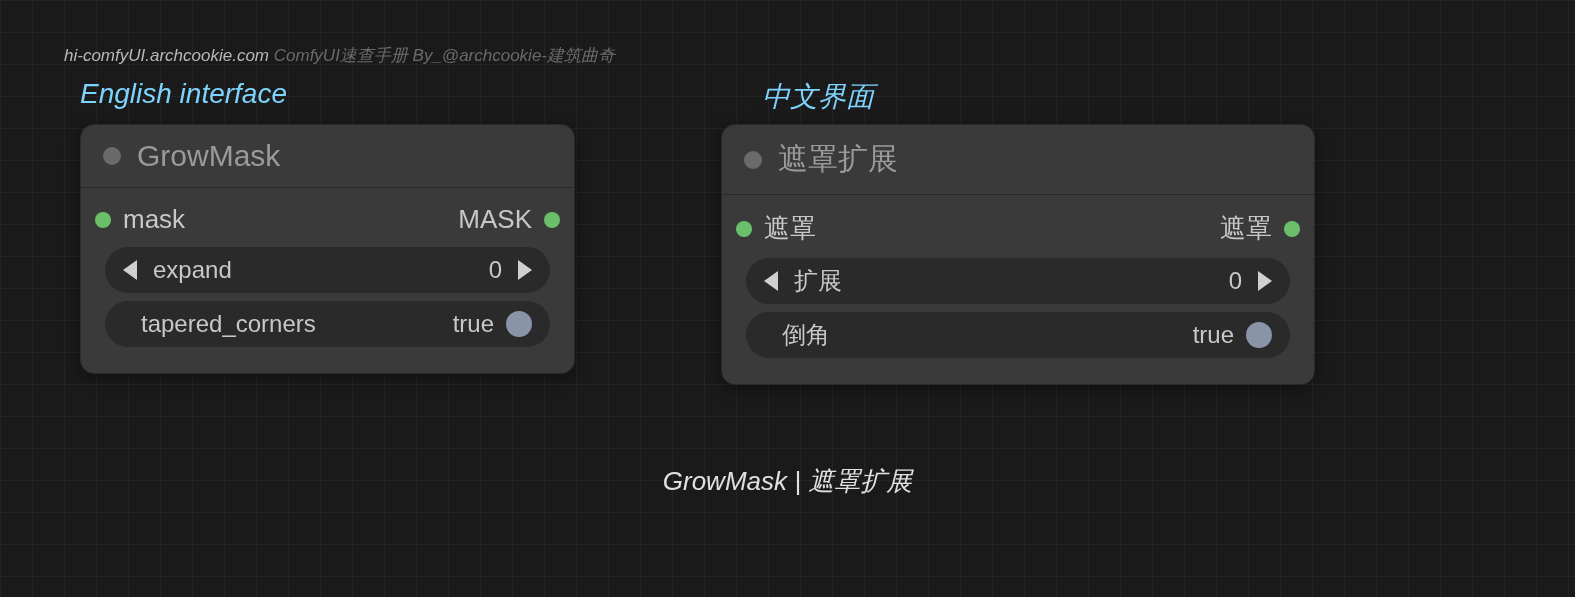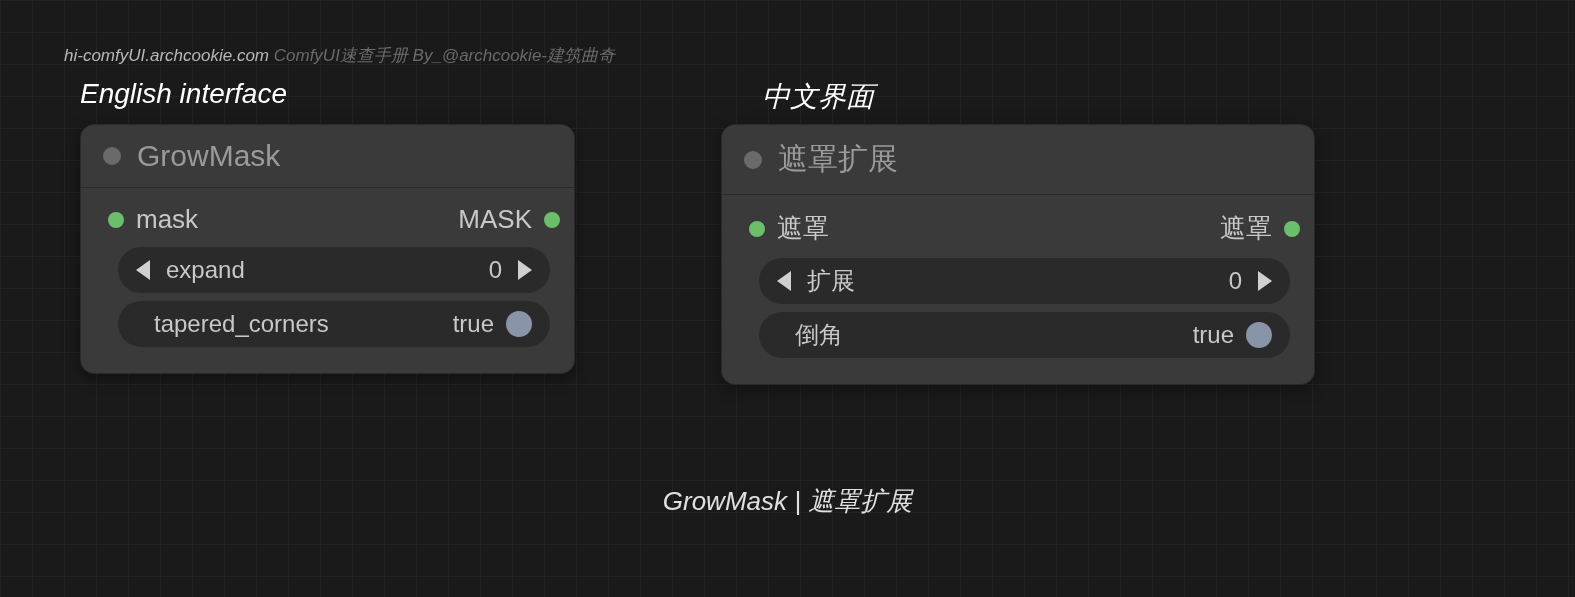--- a/index.html
+++ b/index.html
@@ -28,21 +28,21 @@
     font-style: italic;
     font-size: 17px;
     color: #b8b8b8;
   }
   .attribution .dim { color: #6a6a6a; }
 
   .heading {
     position: absolute;
     font-style: italic;
     font-weight: 500;
-    color: #ffffff;
+    color: #7dd3fc;
     font-size: 28px;
   }
   .heading.left { top: 78px; left: 80px; }
   .heading.right { top: 78px; left: 762px; }
 
   .node {
     position: absolute;
     width: 495px;
     background: #3a3a3a;
     border-radius: 14px;
@@ -64,21 +64,21 @@
     border-radius: 50%;
     background: #6a6a6a;
     flex: none;
   }
   .node-header .title {
     font-size: 30px;
     color: #9a9a9a;
     font-weight: 400;
   }
 
-  .node-body { padding: 12px 0 18px 13px; }
+  .node-body { padding: 12px 0 18px 0; }
 
   .io-row {
     display: flex;
     align-items: center;
     justify-content: space-between;
     padding: 4px 14px;
     font-size: 26px;
     color: #c8c8c8;
   }
   .io-left, .io-right { display: flex; align-items: center; gap: 12px; }
@@ -114,21 +114,21 @@
   .widget .toggle-dot {
     width: 26px; height: 26px;
     border-radius: 50%;
     background: #8a94a8;
     margin-left: 12px;
     flex: none;
   }
 
   .caption {
     position: absolute;
-    top: 484px;
+    top: 464px;
     left: 0; right: 0;
     text-align: center;
     font-style: italic;
     font-size: 26px;
     color: #e0e0e0;
     font-weight: 500;
   }
 </style>
 </head>
 <body>

